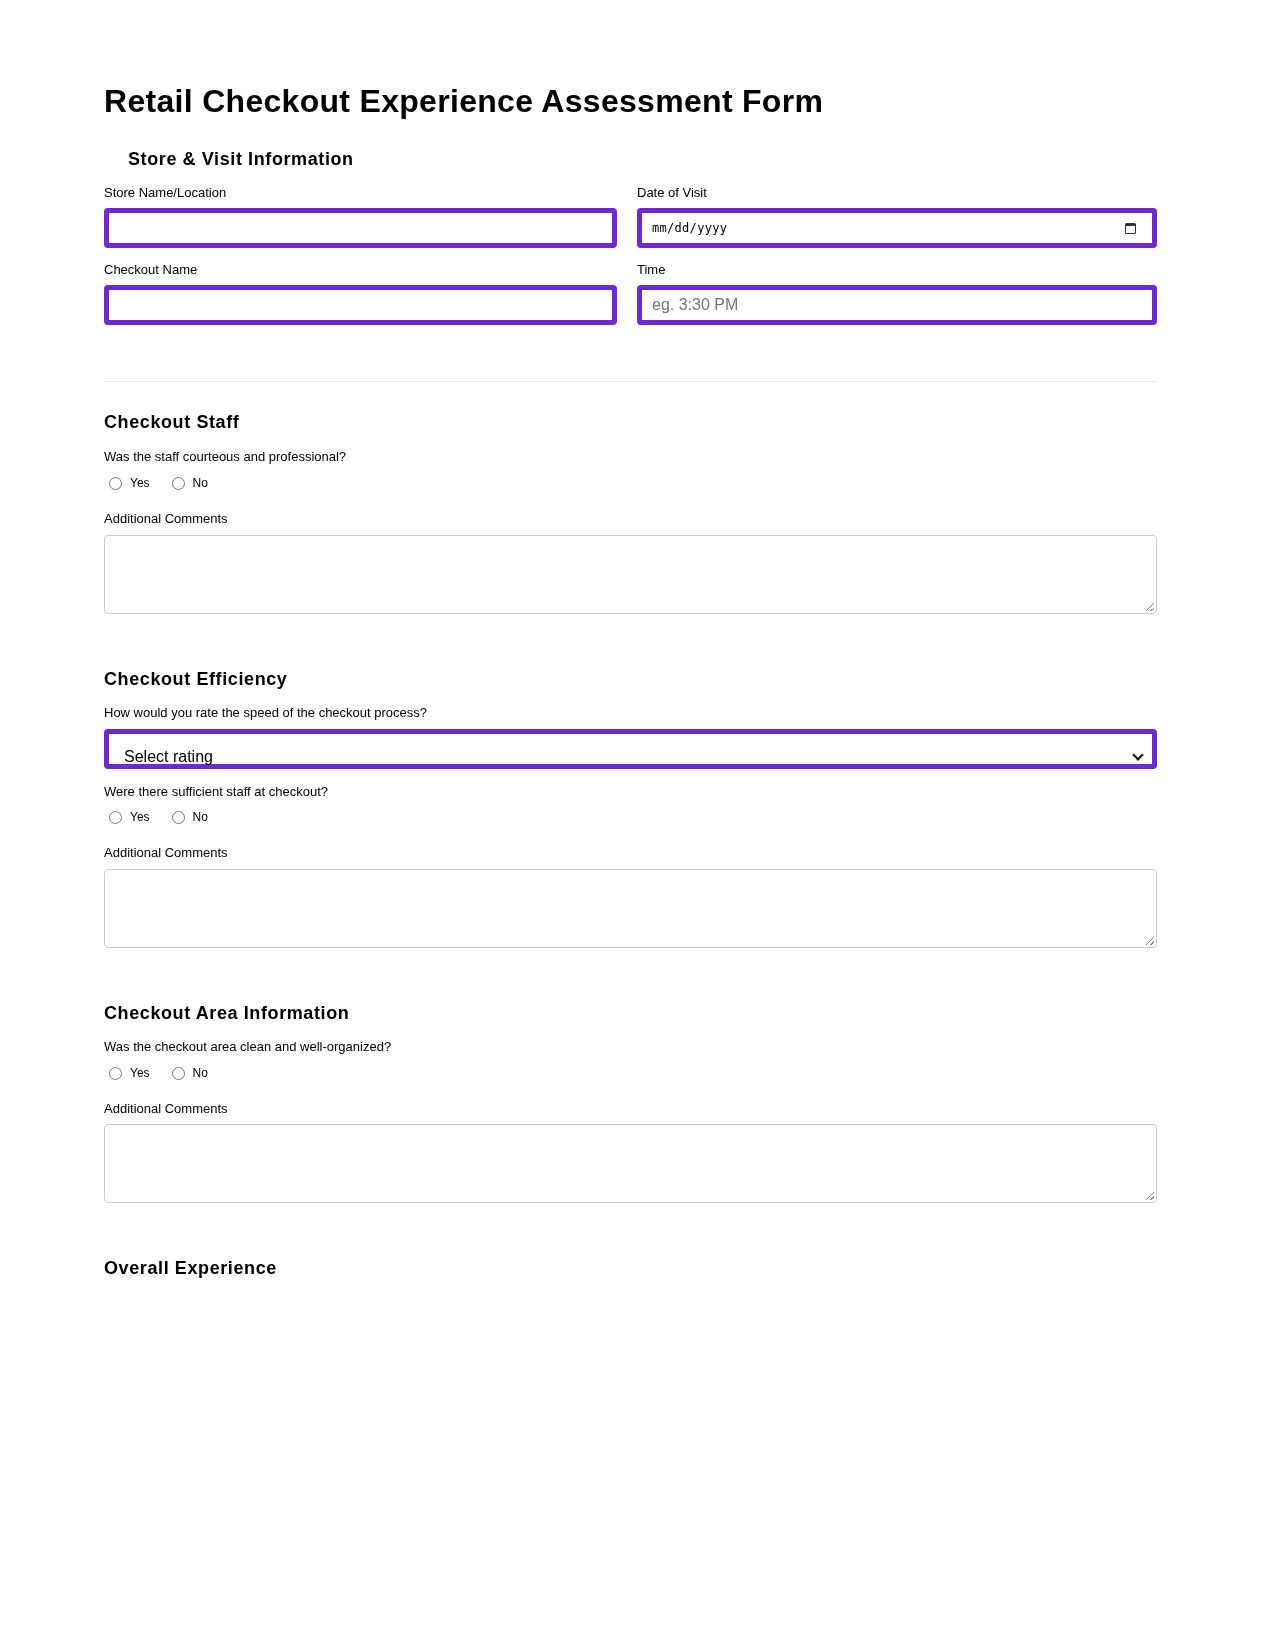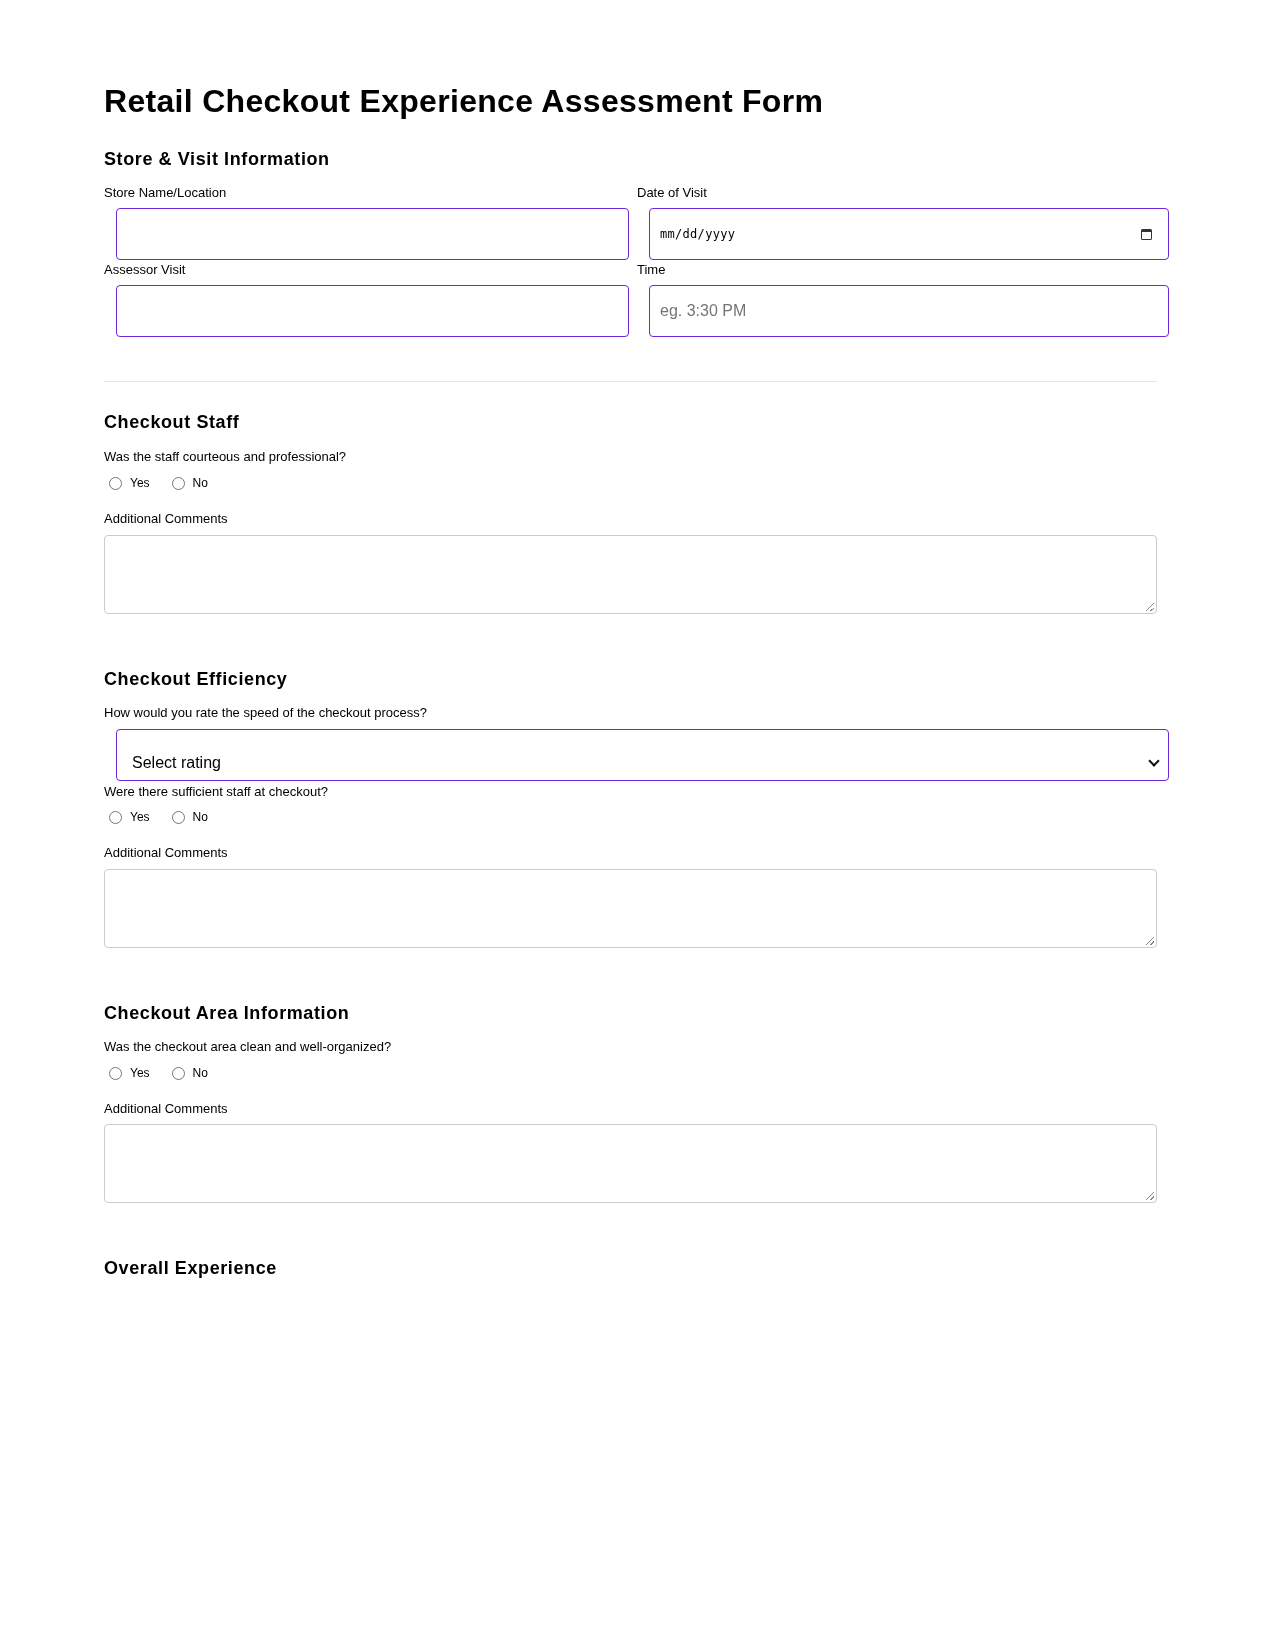--- a/index.html
+++ b/index.html
@@ -44,29 +44,28 @@
     }
     .label {
       font-size: 13px;
       position: absolute;
       left: 0;
       line-height: 20px;
       white-space: nowrap;
     }
     .field {
       position: absolute;
-      height: 52px;
-      border: 1px solid #6d28d9;
+      height: 40px;
+      border: 5px solid #6d28d9;
       border-radius: 4px;
       background: #fff;
       font-family: "Liberation Sans", sans-serif;
       font-size: 16px;
       padding: 0 10px;
       outline: none;
-      margin-left: 12px;
     }
     .field::placeholder { color: #757575; }
     .date-field {
       display: flex;
       align-items: center;
       justify-content: space-between;
       padding: 0 10px 0 10px;
     }
     .date-text {
       font-family: "DejaVu Sans Mono", monospace;
@@ -146,32 +145,32 @@
       background: #e5e5e5;
     }
   </style>
 </head>
 <body>
 
 <div class="container">
 
   <h1>Retail Checkout Experience Assessment Form</h1>
 
-  <h2 class="section-title" style="top:148px;">Store &amp; Visit Information</h2>
+  <h2 class="section-title" style="top:148px;margin-left:24px;">Store &amp; Visit Information</h2>
 
   <div class="label" style="top:183px;">Store Name/Location</div>
   <input class="field" style="left: 0px; top: 208px; width: 513px;" type="text" placeholder="">
 
   <div class="label" style="top:183px; left:533px;text-align:right;">Date of Visit</div>
   <div class="field date-field" style="left:533px; top:208px; width:520px;">
     <span class="date-text">mm/dd/yyyy</span>
     <span class="cal-icon"></span>
   </div>
 
-  <div class="label" style="top:260px;">Assessor Visit</div>
+  <div class="label" style="top:260px;">Checkout Name</div>
   <input class="field" style="left: 0px; top: 285px; width: 513px;" type="text" placeholder="">
 
   <div class="label" style="top:260px; left:533px;">Time</div>
   <input class="field" style="left: 533px; top: 285px; width: 520px;" type="text" placeholder="eg. 3:30 PM">
 
   <div class="divider"></div>
 
   <h2 class="section-title" style="top:411px;">Checkout Staff</h2>
   <div class="label" style="top:447px;">Was the staff courteous and professional?</div>
   <div class="radio-group" style="top:473px;">

